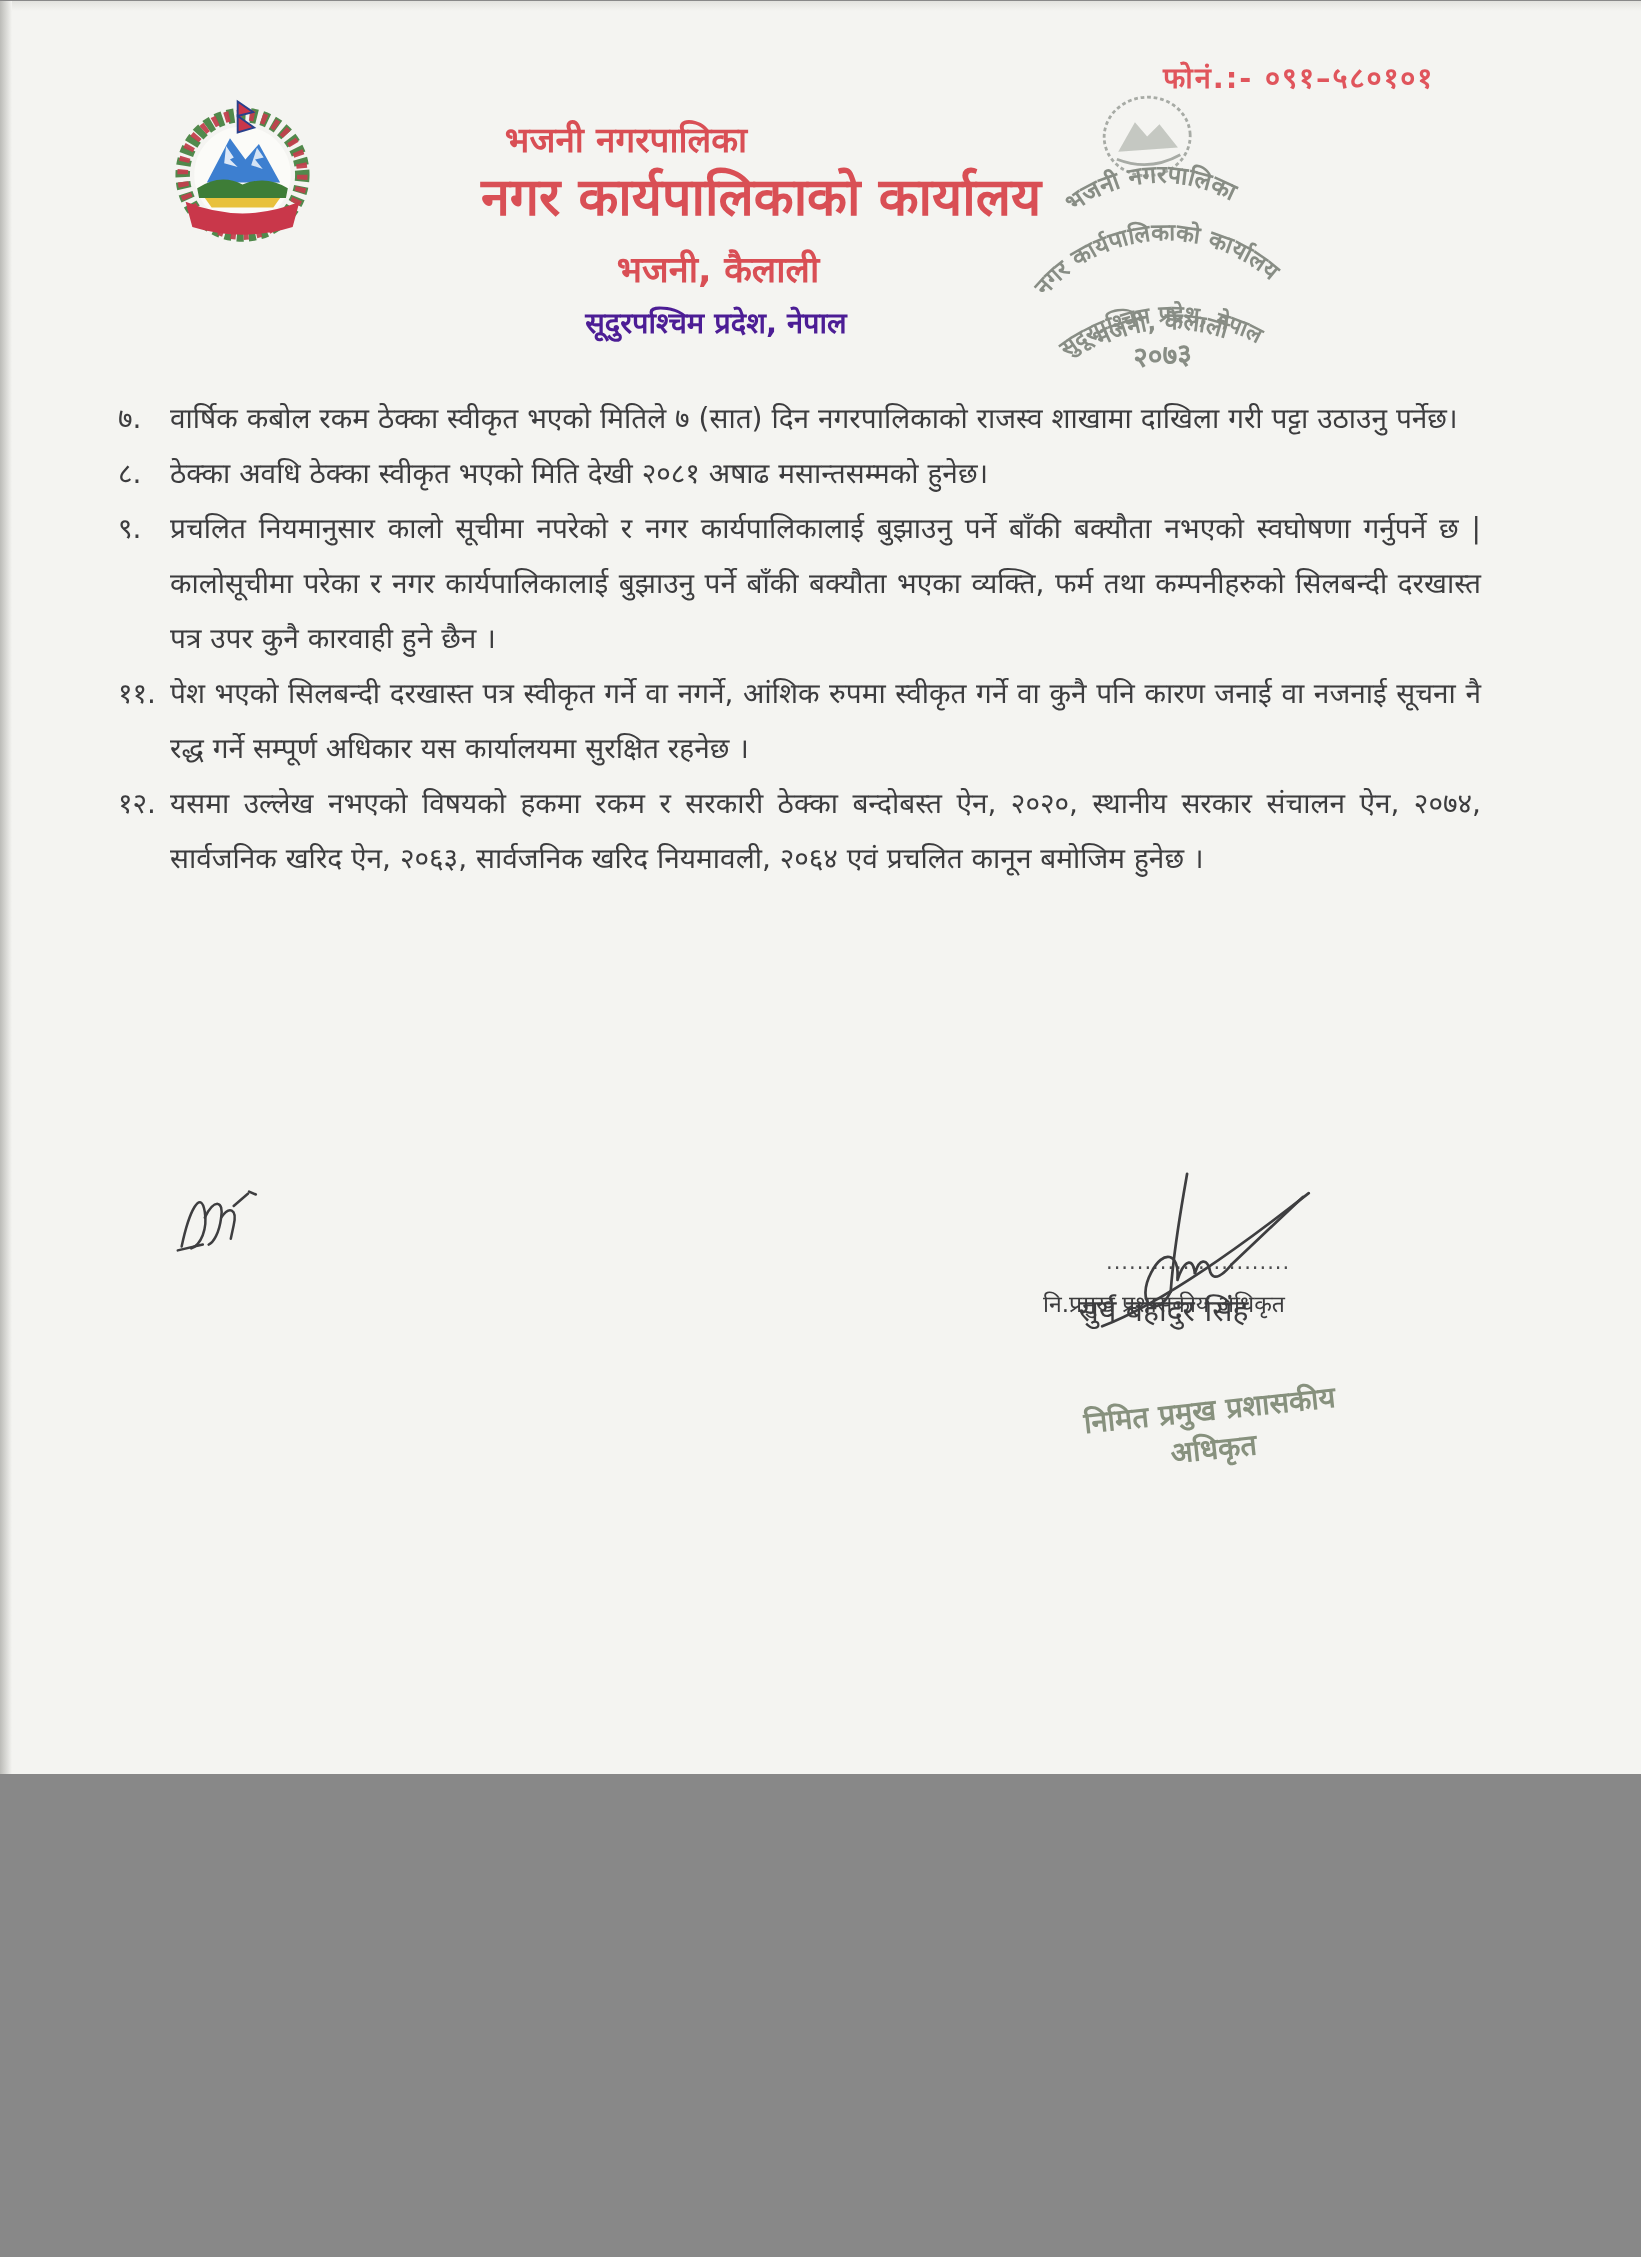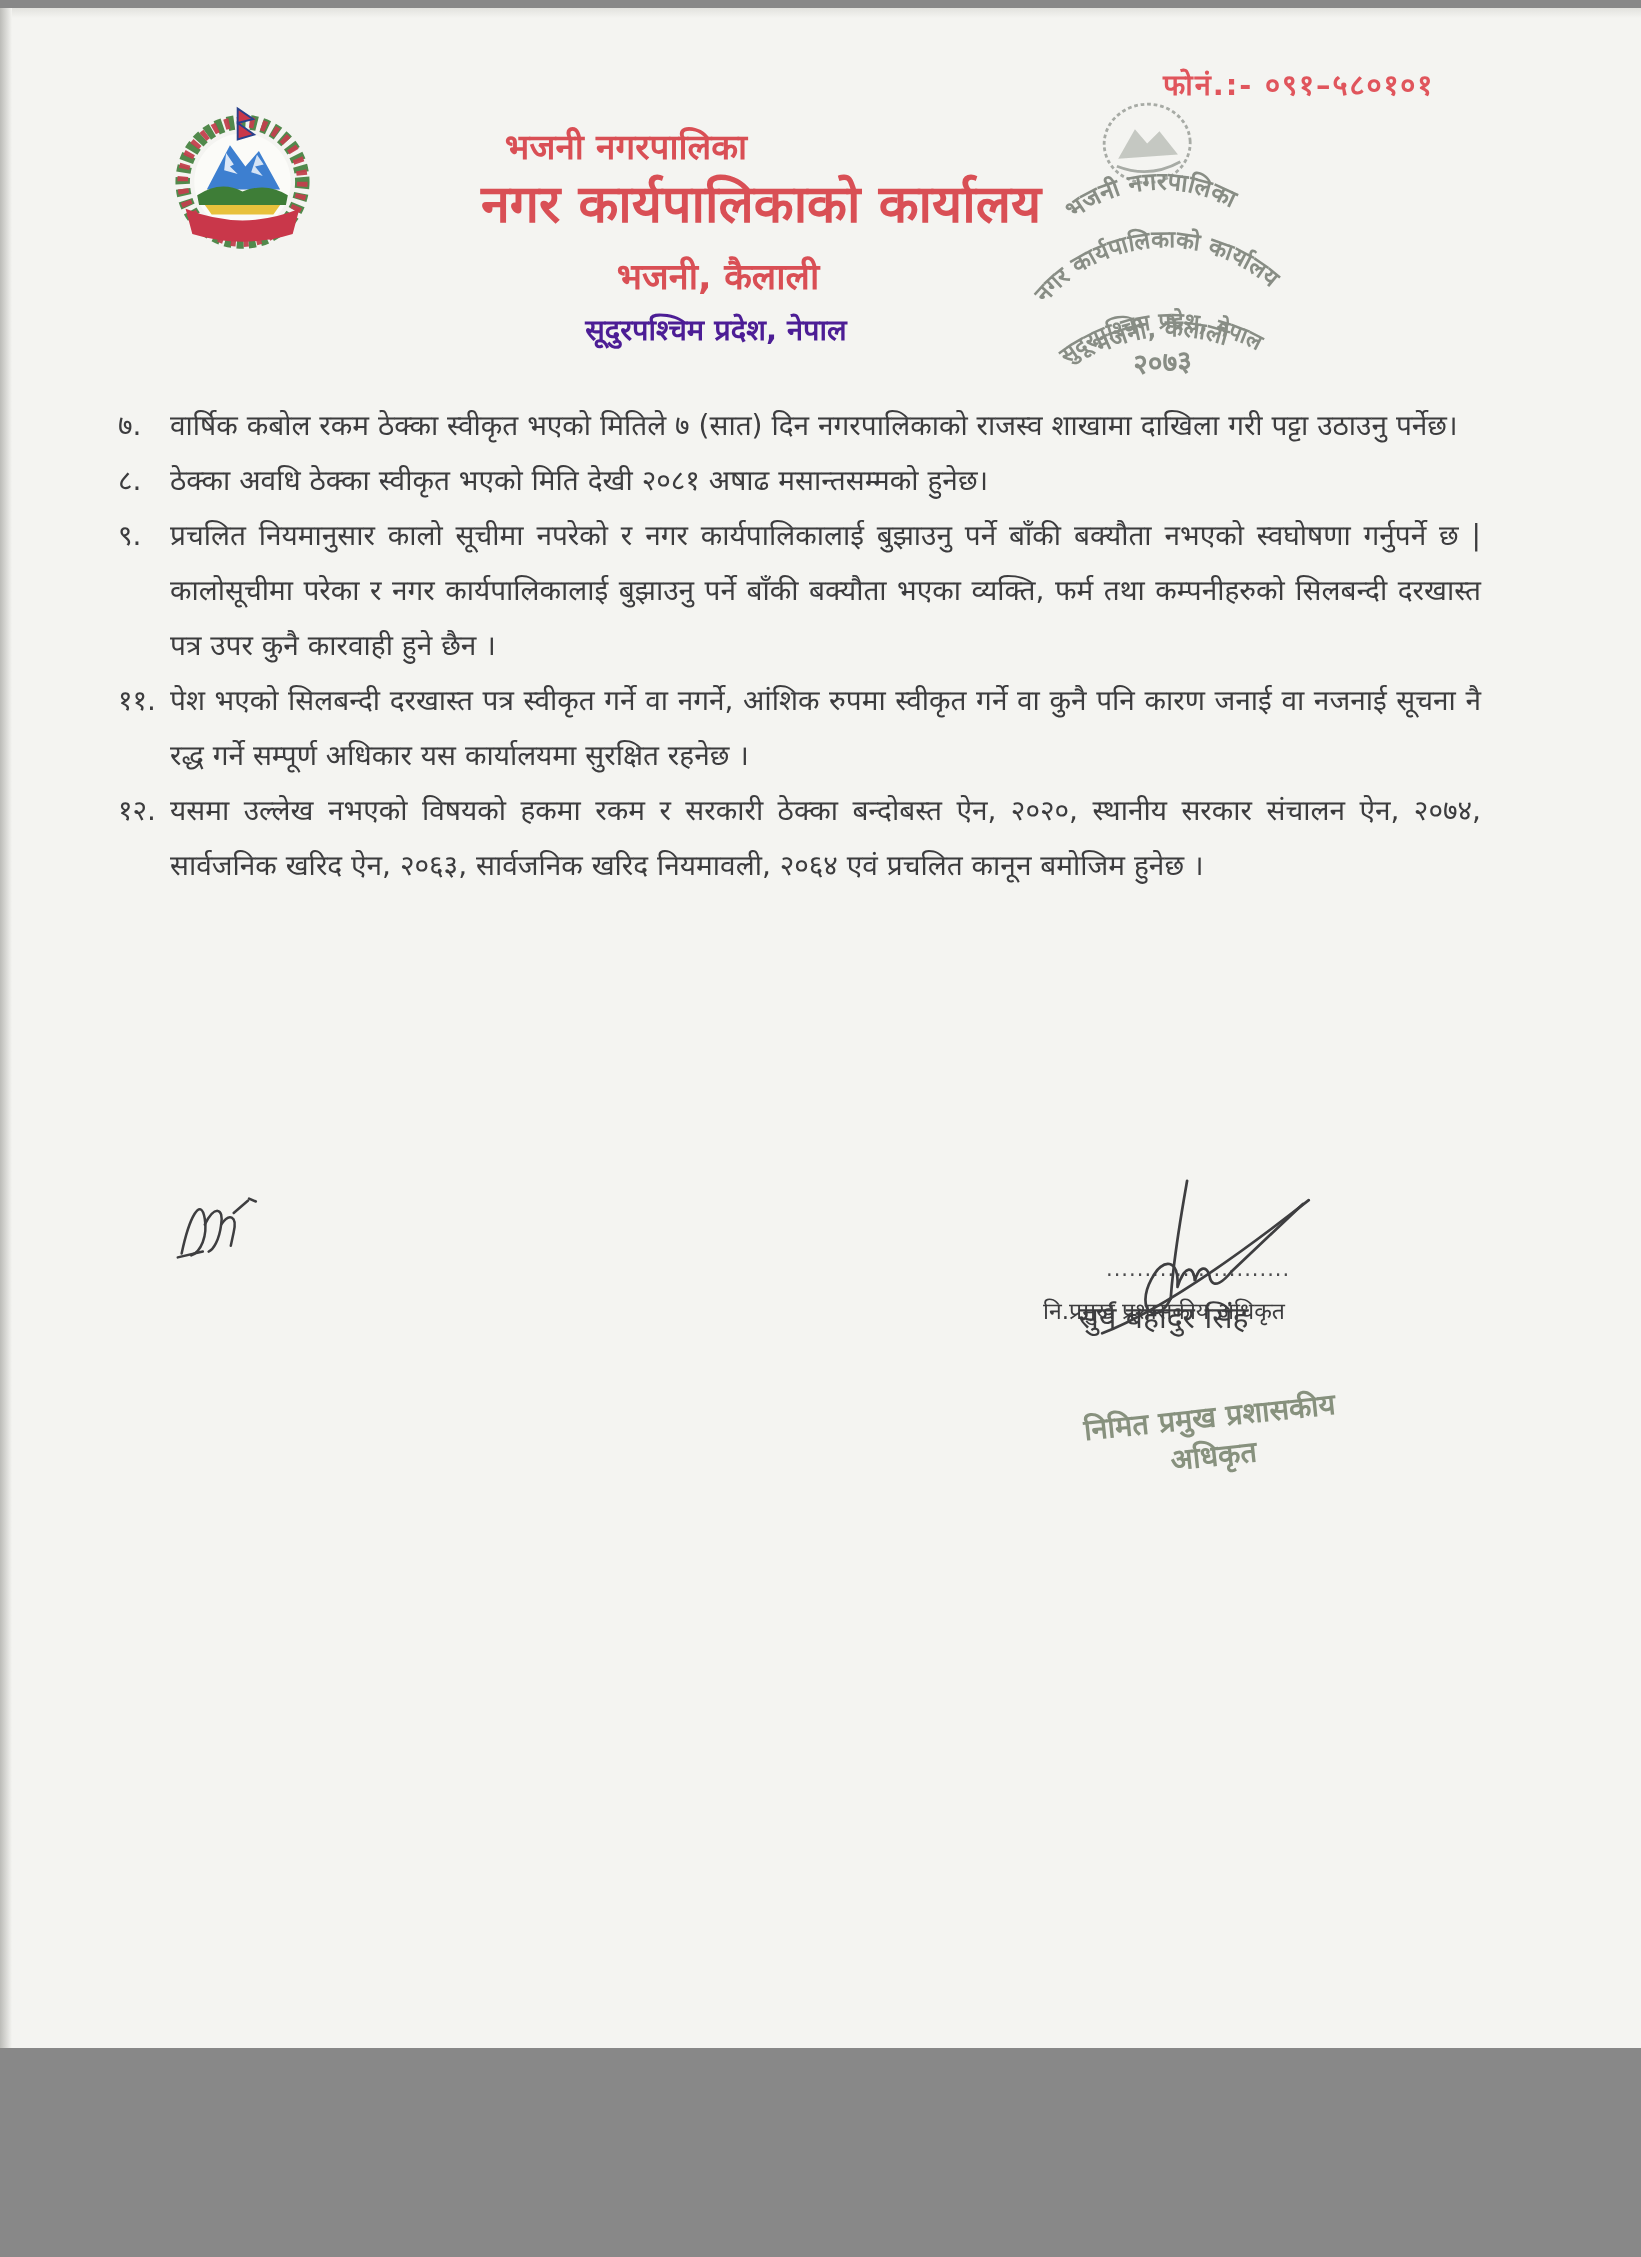--- a/index.html
+++ b/index.html
@@ -1,19 +1,19 @@
 <!DOCTYPE html>
 <html><head>
 <meta charset="utf-8">
 <style>
   html,body{margin:0;padding:0;background:#888;}
   .page{
     position:relative;
-    width:1641px;height:2040px;
-    margin:8px auto;
+    width:1641px;height:1773px;
+    margin:1px auto;
     background:#f4f4f1;
     overflow:hidden;
     font-family:"DejaVu Sans","Liberation Sans",sans-serif;
     color:#3d3d3f;
   }
   
   .edge-left{position:absolute;left:0;top:0;width:11.6px;height:100%;
     background:linear-gradient(90deg,#bcbcb8,#f4f4f1);}
   .edge-top{position:absolute;left:0;top:0;width:100%;height:9.7px;
     background:linear-gradient(180deg,#e2e2de,#f4f4f1);}

